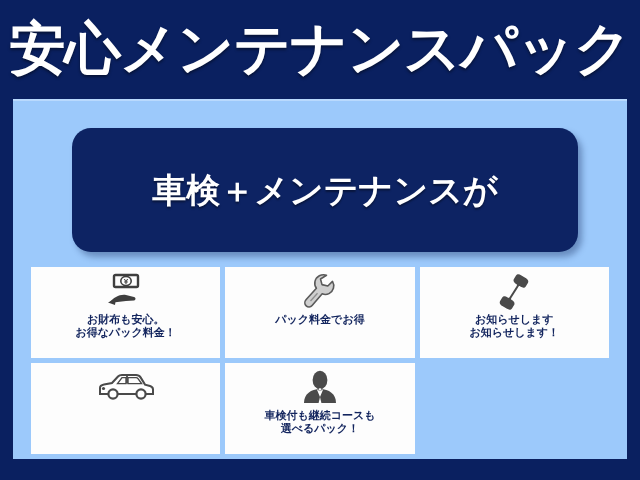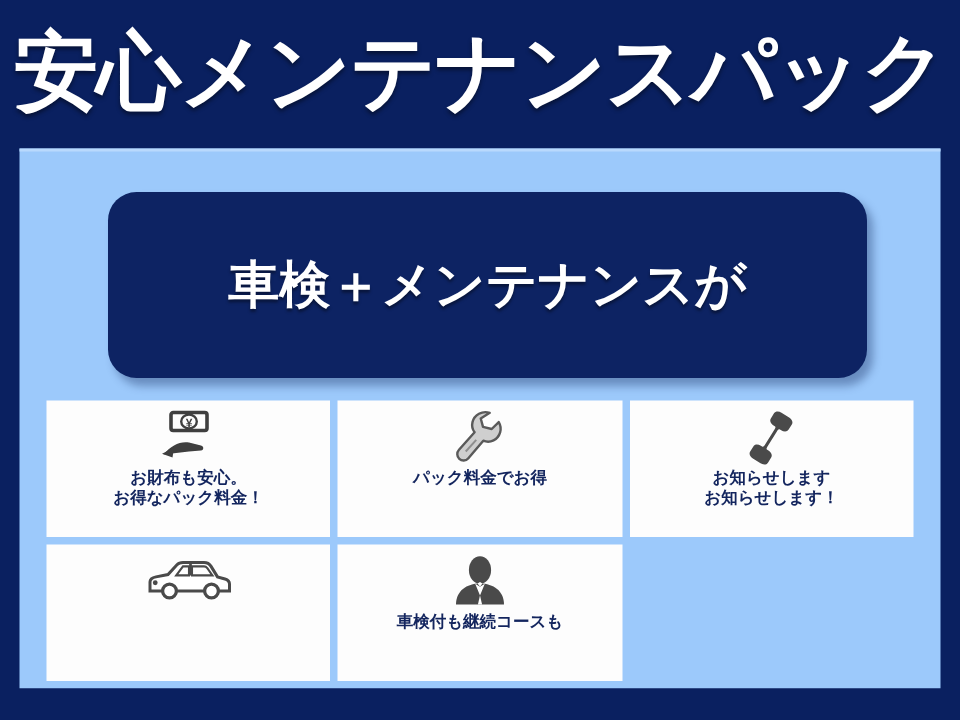--- a/index.html
+++ b/index.html
@@ -218,20 +218,21 @@
           <svg class="icon-svg" width="42" height="36" viewBox="0 0 42 36" aria-hidden="true">
             <ellipse cx="21" cy="10" rx="7.4" ry="9.2" fill="#4a4a4a"></ellipse>
             <path d="M21 19 C12 19 5 24 5 33 L37 33 C37 24 30 19 21 19 Z" fill="#4a4a4a"></path>
             <path d="M17.8 19.2 L21 27 L24.2 19.2 L21 21.2 Z" fill="#ffffff"></path>
             <path d="M21 27 L19.6 33 L22.4 33 Z" fill="#ffffff"></path>
             <path d="M19.4 19 L21 21.2 L22.6 19 L21 18 Z" fill="#ffffff"></path>
           </svg>
         </div>
         <div class="feature-text">
           <span class="ft-line">車検付も継続コースも</span>
+          <span class="ft-line">選べるパック！</span>
         </div>
       </div>
 
 
     </div>
   </div>
 
   <div id="footer-band"></div>
 
 </div>

